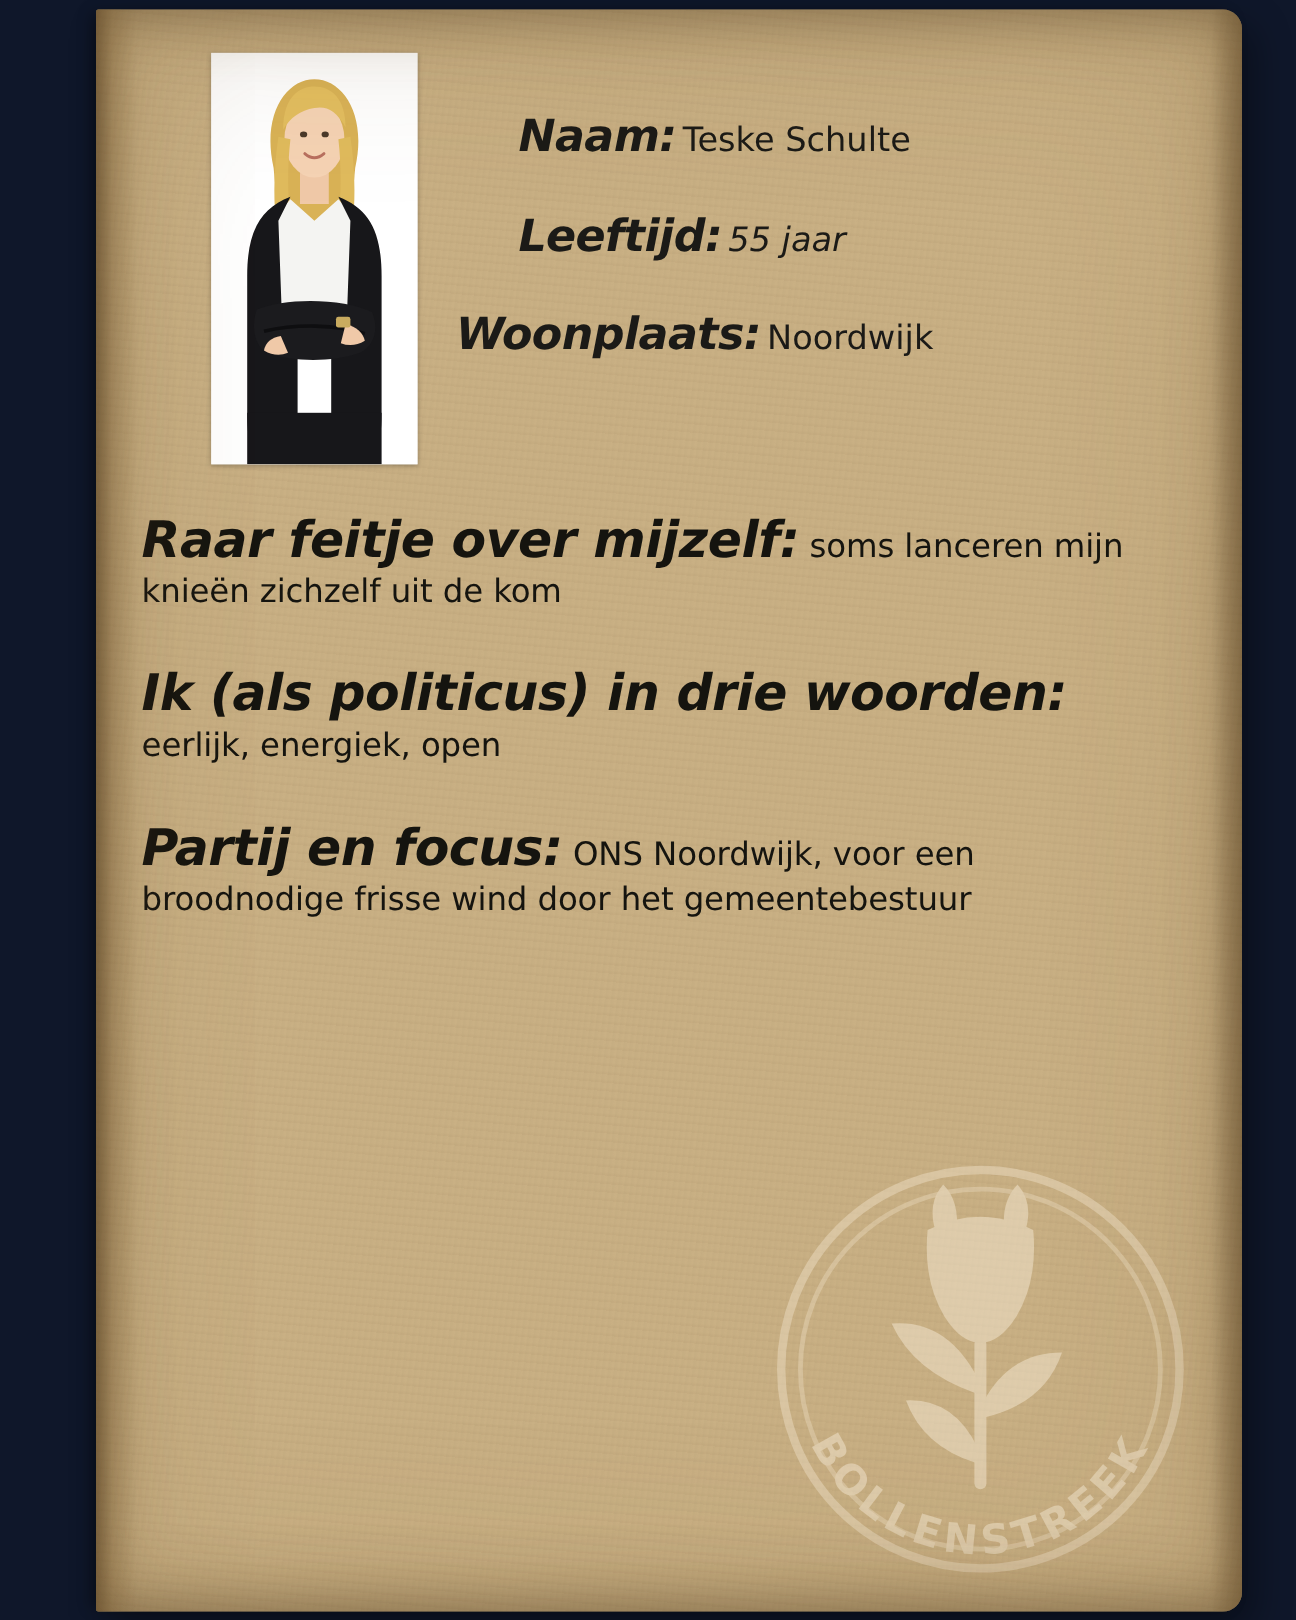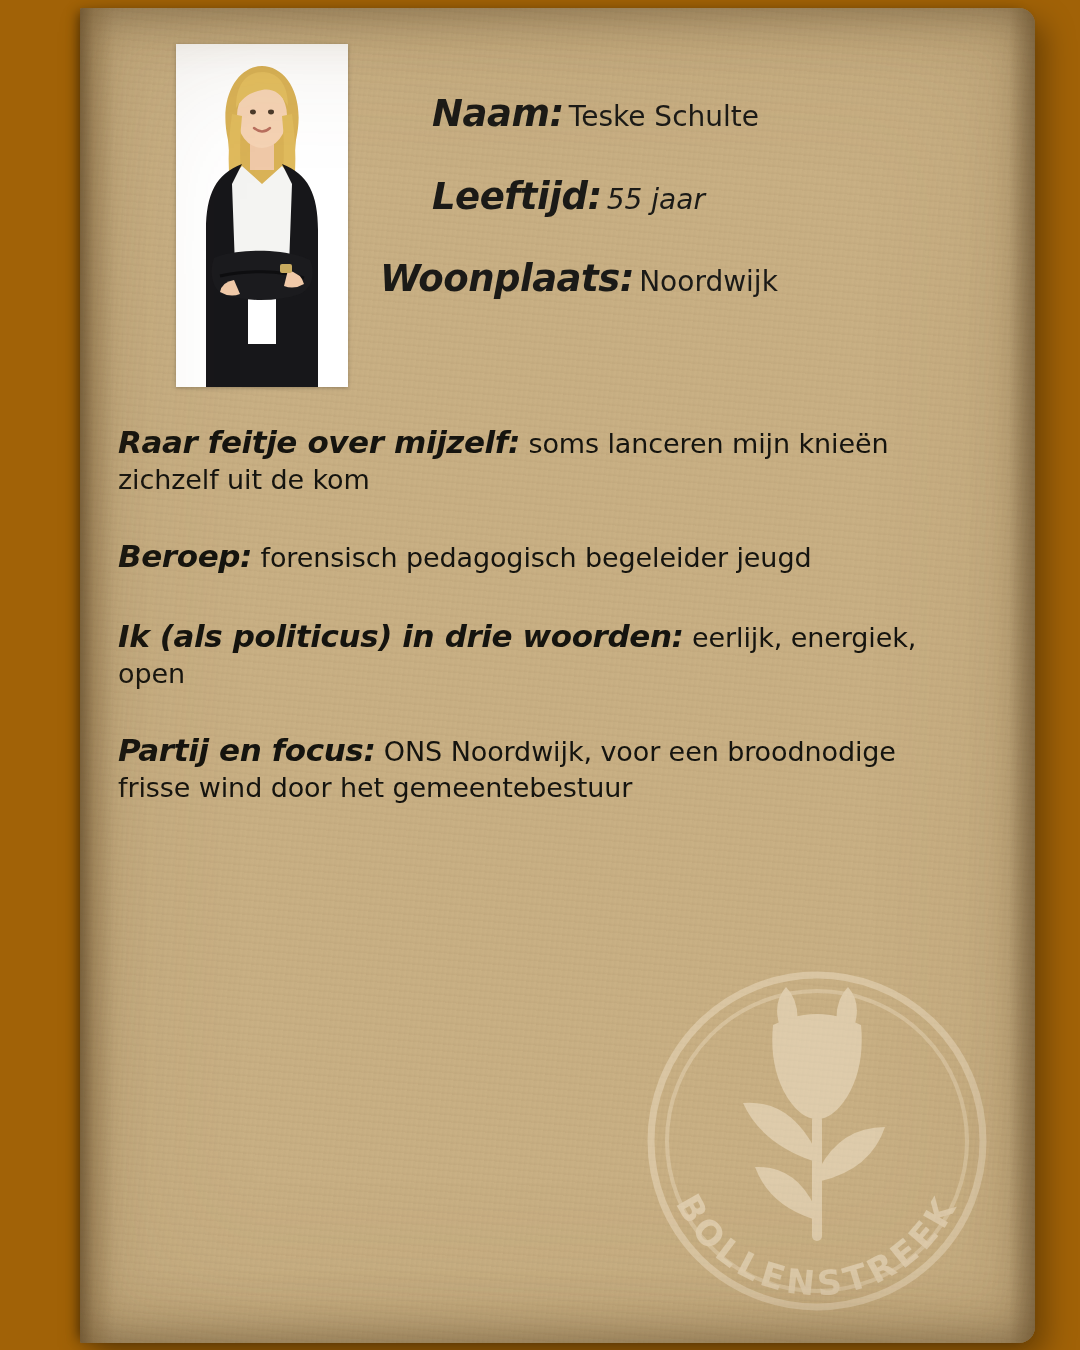--- a/index.html
+++ b/index.html
@@ -11,21 +11,21 @@
     width: 1080px;
     height: 1350px;
     overflow: hidden;
     font-family: "DejaVu Sans", sans-serif;
   }
 
   .page {
     position: relative;
     width: 1080px;
     height: 1350px;
-    background: #a16207;
+    background: #0f172a;
   }
 
   
   .card {
     position: absolute;
     left: 80px;
     top: 8px;
     width: 955px;
     height: 1335px;
     background:
@@ -155,21 +155,21 @@
   }
   .qa p {
     margin: 0;
     line-height: 1.28;
     color: #15140f;
   }
   .qa-label {
     font-family: "DejaVu Sans", sans-serif;
     font-style: italic;
     font-weight: 700;
-    font-size: 31px;
+    font-size: 42px;
     letter-spacing: -0.4px;
   }
   .qa-text {
     font-family: "DejaVu Sans", sans-serif;
     font-size: 27px;
     letter-spacing: -0.1px;
   }
 
   
   .stamp {
@@ -244,25 +244,20 @@
       </div>
 
       <div class="qa-list">
 
         <div class="qa">
           <p>
             <span class="qa-label">Raar feitje over mijzelf:</span><span class="qa-text"> soms lanceren mijn knieën zichzelf uit de kom</span>
           </p>
         </div>
 
-        <div class="qa">
-          <p>
-            <span class="qa-label">Beroep:</span><span class="qa-text"> forensisch pedagogisch begeleider jeugd</span>
-          </p>
-        </div>
 
         <div class="qa">
           <p>
             <span class="qa-label">Ik (als politicus) in drie woorden:</span><span class="qa-text"> eerlijk, energiek, open</span>
           </p>
         </div>
 
         <div class="qa">
           <p>
             <span class="qa-label">Partij en focus:</span><span class="qa-text"> ONS Noordwijk, voor een broodnodige frisse wind door het gemeentebestuur</span>

